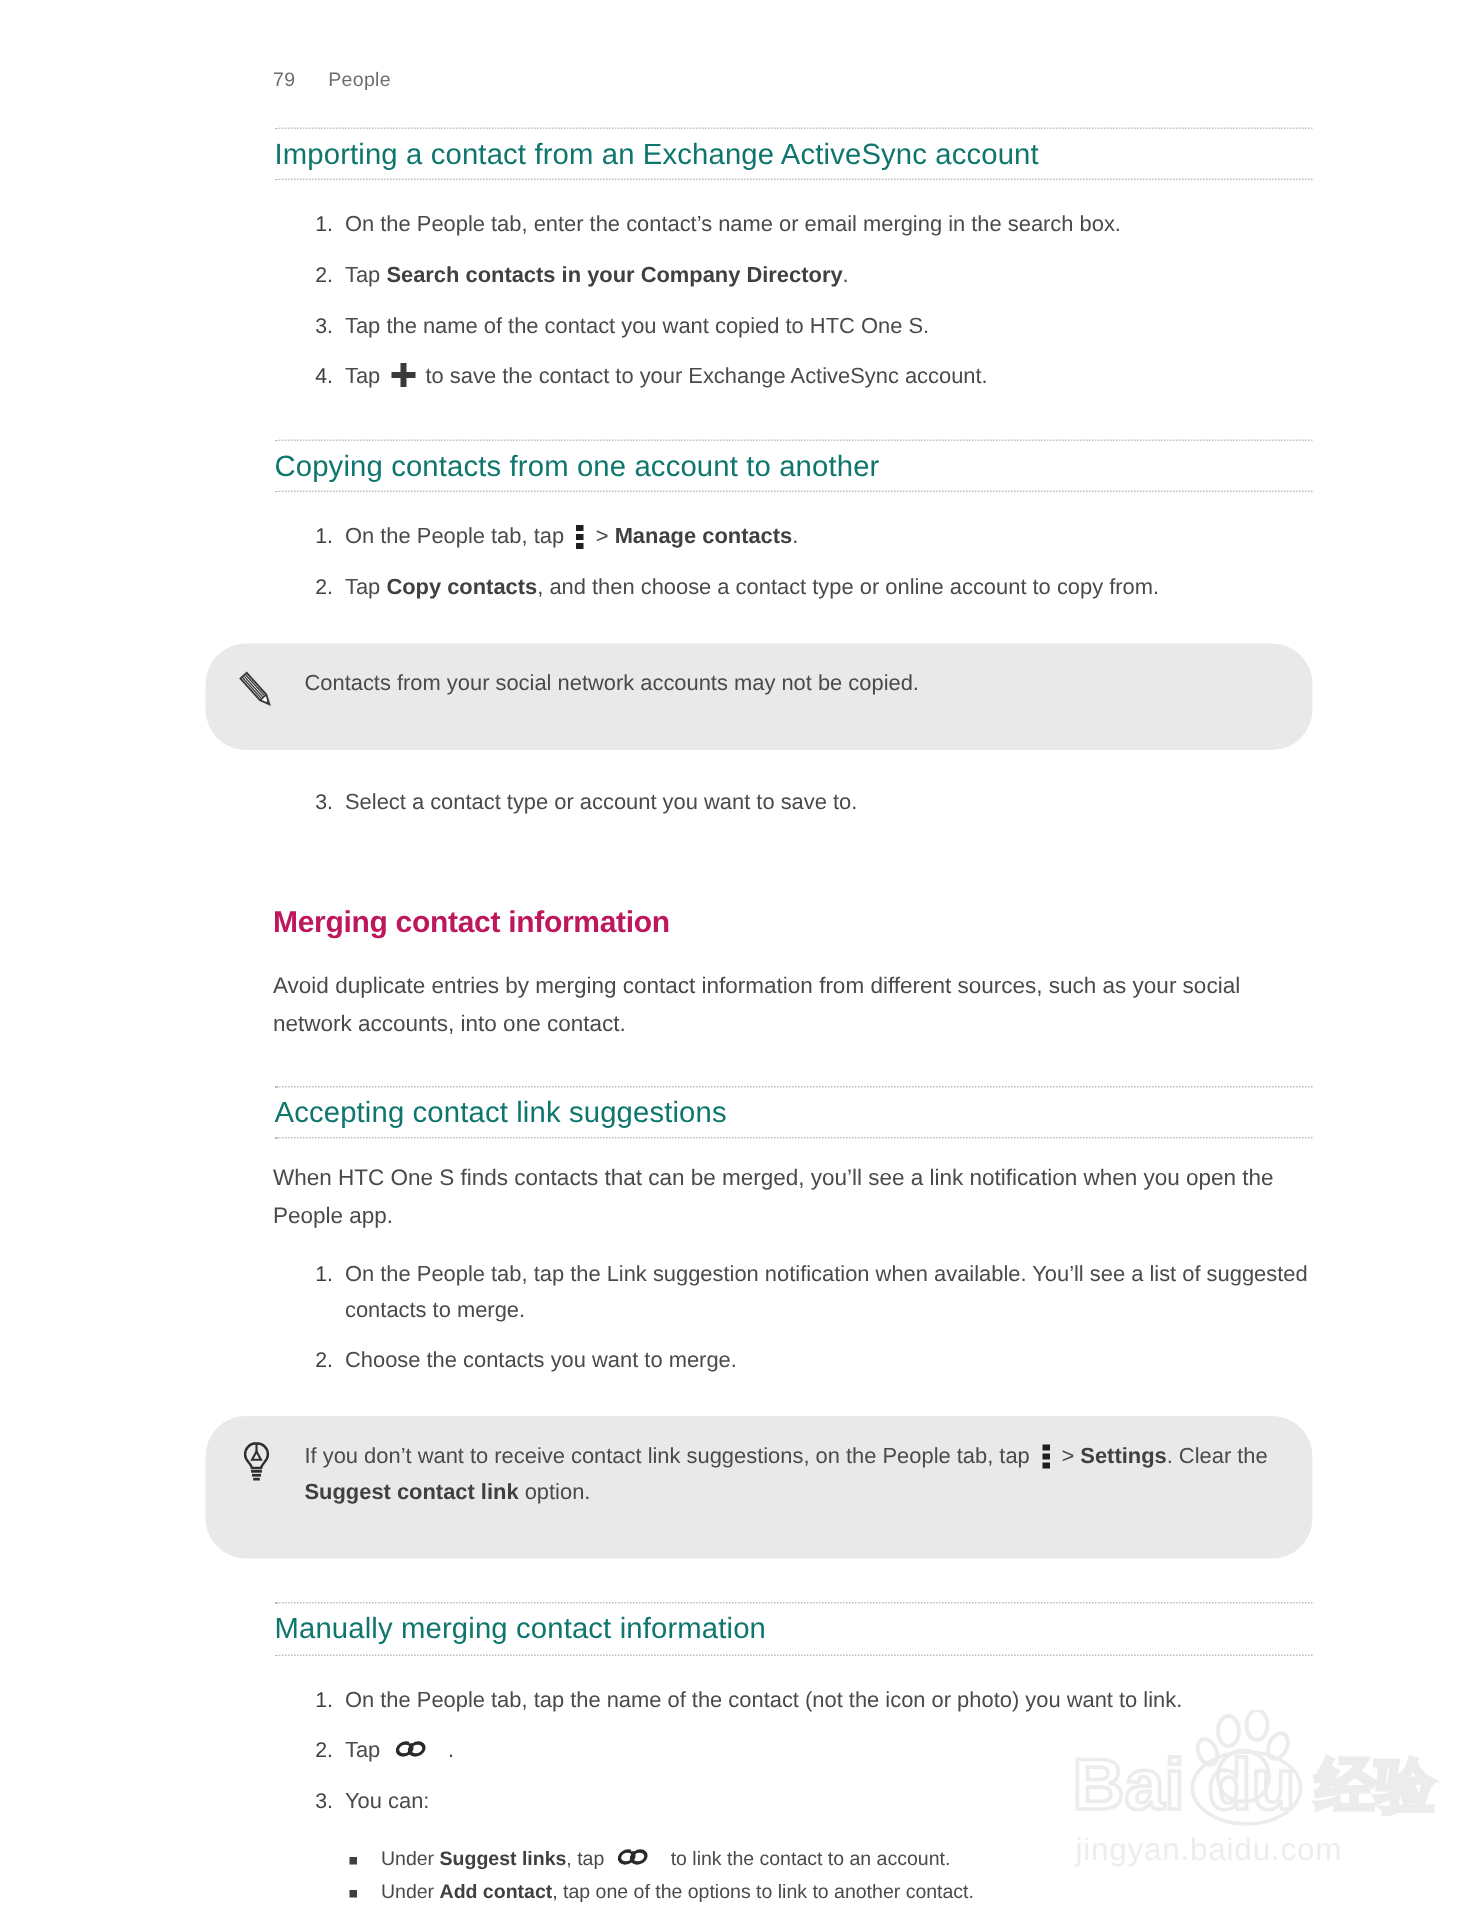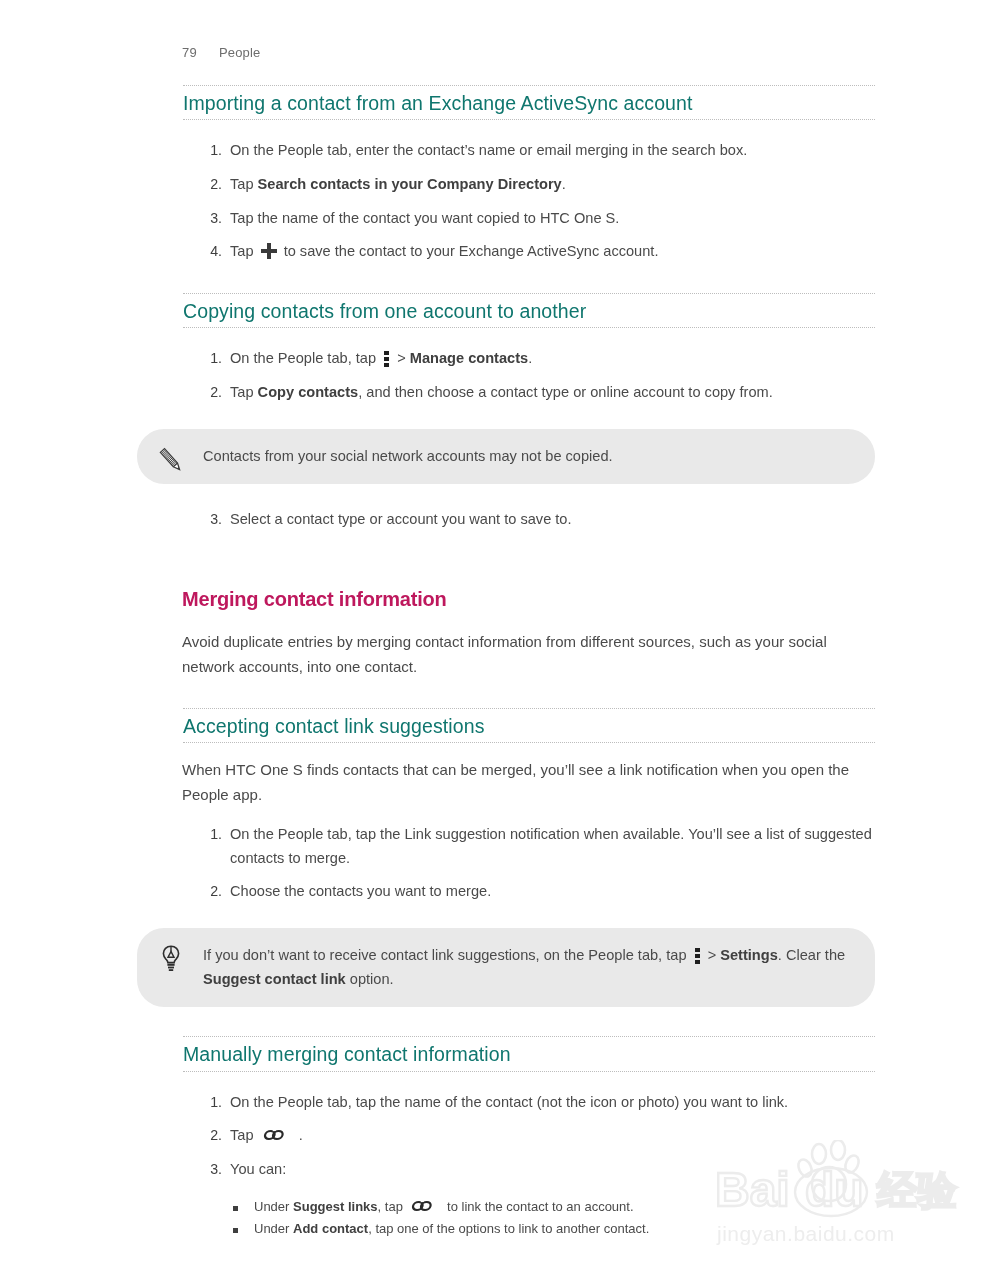--- a/index.html
+++ b/index.html
@@ -117,21 +117,21 @@
 
   b, .b { font-weight: 700; color: #404040; }
 
   
   .callout {
     position: relative;
     background: #e9e9e9;
     width: 738px;
     margin-left: -45px;
     box-sizing: border-box;
-    padding: 16px 18px 16px 66px;
+    padding: 16px 18px 32px 66px;
     font-size: 14.6px;
     line-height: 1.62;
     color: #4a4a4a;
     border-radius: 27px;
   }
   .callout .cicon {
     position: absolute;
     left: 17px;
     top: 14px;
     width: 34px;

